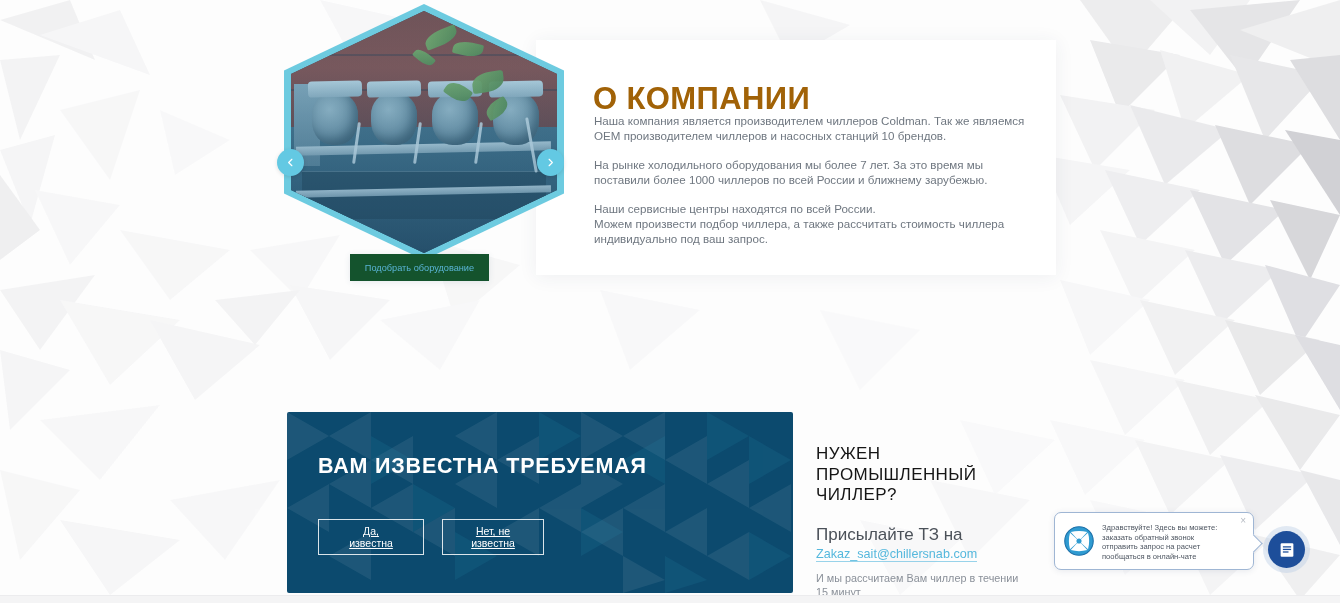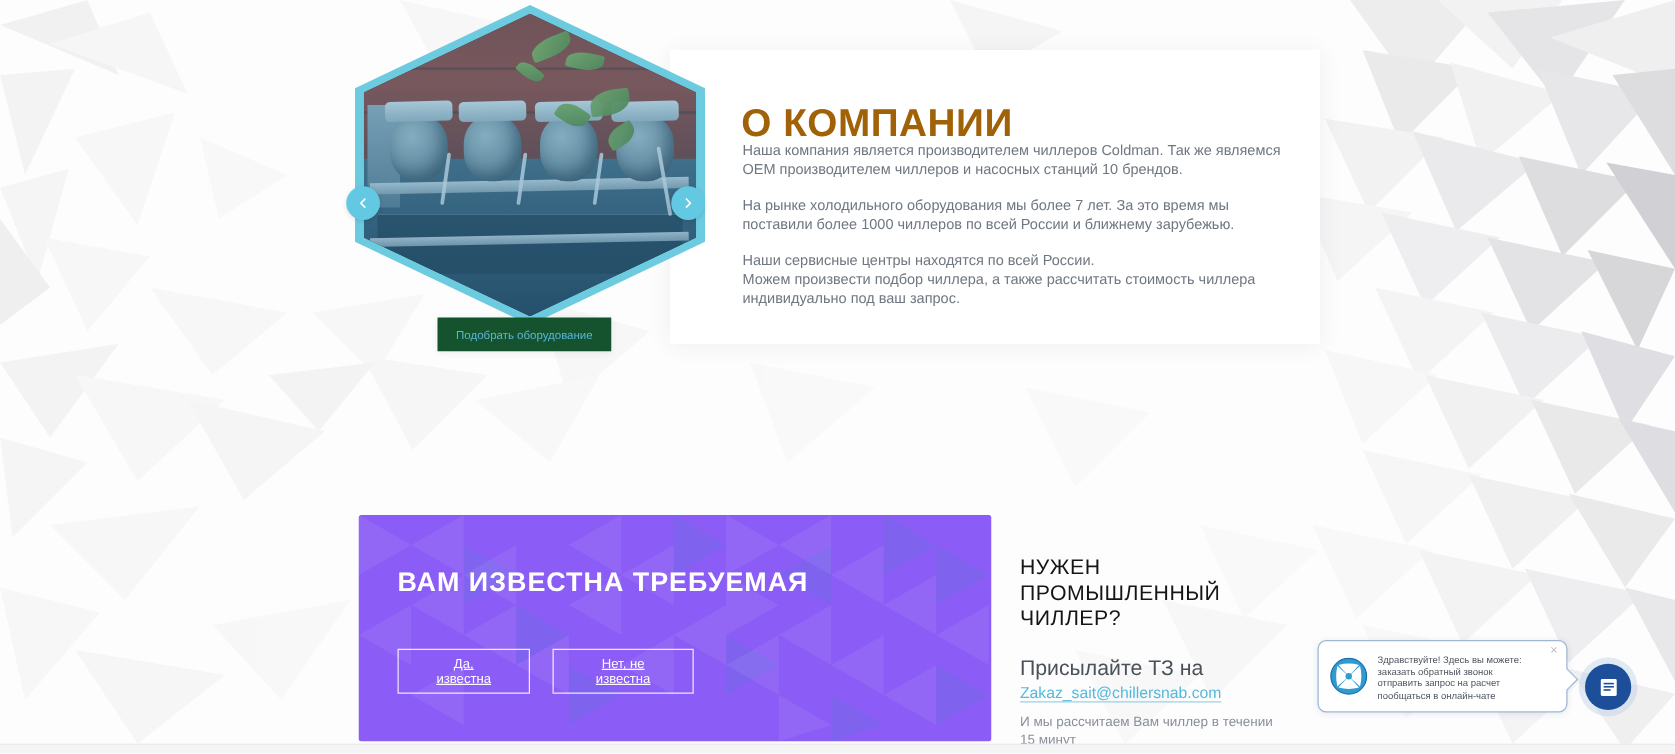--- a/index.html
+++ b/index.html
@@ -181,21 +181,21 @@
     color: #5ab5d6;
     cursor: pointer;
     box-shadow: 0 1px 6px rgba(60,90,120,0.12);
   }
 
   
   .blue-panel {
     position: absolute;
     left: 287px; top: 412px;
     width: 506px; height: 181px;
-    background: #8b5cf6;
+    background: #0c4a6e;
     overflow: hidden;
     border-radius: 2px;
   }
   .blue-pattern { position: absolute; inset: 0; }
   .blue-head {
     position: absolute; left: 31px; top: 40px;
     width: 420px;
     font-size: 21.5px; font-weight: 700;
     line-height: 28px;
     letter-spacing: 0.8px;
@@ -210,21 +210,21 @@
     border: 1px solid rgba(255,255,255,0.85);
     display: flex; align-items: center; justify-content: center;
     color: #ffffff;
     font-size: 10.5px;
     cursor: pointer;
     background: transparent;
     padding: 0 22px;
     text-decoration: underline;
   }
   .choice-btn.b1 { width: 106px; }
-  .choice-btn.b2 { width: 113px; }
+  .choice-btn.b2 { width: 102px; }
 
   
   .contact-block {
     position: absolute;
     left: 816px; top: 444px;
     width: 230px;
   }
   .contact-head {
     font-size: 17px; font-weight: 400;
     line-height: 20.5px;

